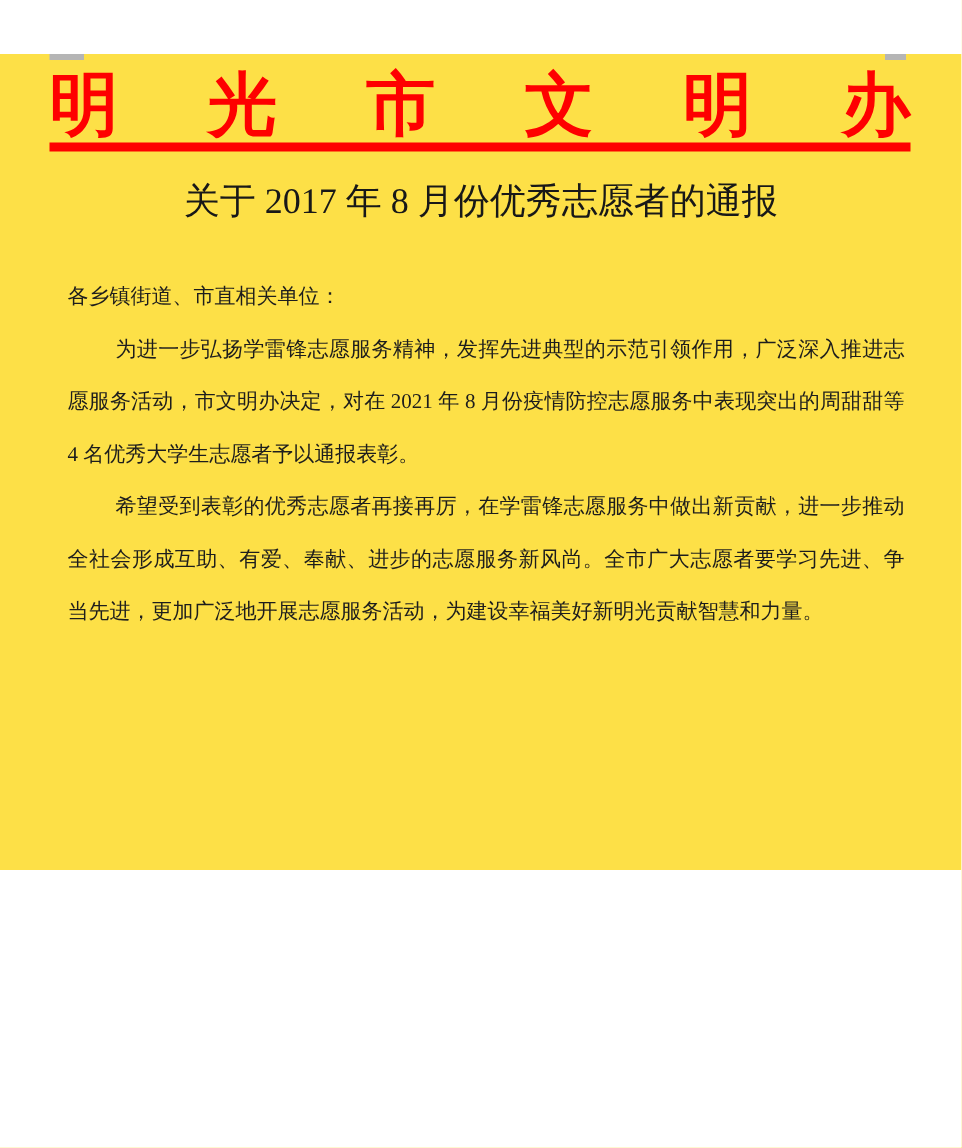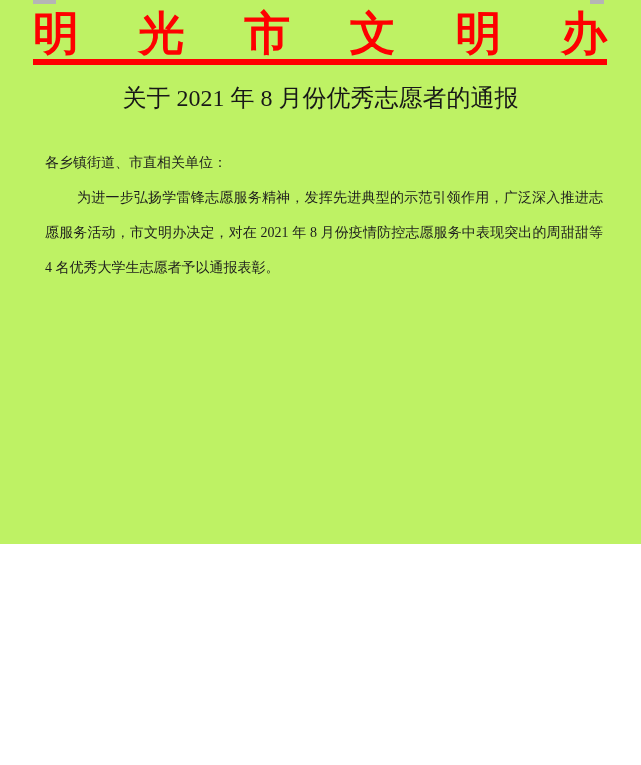--- a/index.html
+++ b/index.html
@@ -4,23 +4,24 @@
 <style>
   html, body {
     margin: 0;
     padding: 0;
     background: #ffffff;
   }
   .page {
     position: relative;
     width: 641px;
     height: 544px;
-    background: #bef264;
+    background: #fde047;
     overflow: hidden;
     font-family: "Liberation Serif", "DejaVu Serif", serif;
+    margin-top: 36px;
   }
   .corner-mark {
     position: absolute;
     background: #b5b5b5;
   }
   .corner-mark.left  { left: 33px;  top: 0; width: 23px; height: 4px; }
   .corner-mark.right { left: 590px; top: 0; width: 14px; height: 4px; }
 
   .masthead {
     position: absolute;
@@ -103,25 +104,26 @@
 
 <div class="page">
 
   <div class="corner-mark left"></div>
   <div class="corner-mark right"></div>
 
   <div class="masthead">明 光 市 文 明 办</div>
 
   <div class="red-rule"></div>
 
-  <h1 class="doc-title">关于 2021 年 8 月份优秀志愿者的通报</h1>
+  <h1 class="doc-title">关于 2017 年 8 月份优秀志愿者的通报</h1>
 
   <div class="body-text">
     <p class="salutation">各乡镇街道、市直相关单位：</p>
     <p>为进一步弘扬学雷锋志愿服务精神，发挥先进典型的示范引领作用，广泛深入推进志愿服务活动，市文明办决定，对在 2021 年 8 月份疫情防控志愿服务中表现突出的周甜甜等 4 名优秀大学生志愿者予以通报表彰。</p>
+    <p>希望受到表彰的优秀志愿者再接再厉，在学雷锋志愿服务中做出新贡献，进一步推动全社会形成互助、有爱、奉献、进步的志愿服务新风尚。全市广大志愿者要学习先进、争当先进，更加广泛地开展志愿服务活动，为建设幸福美好新明光贡献智慧和力量。</p>
   </div>
 
   <div class="signature-block">
     <div>明光市精神文明建设委员会办公室</div>
     <div class="signature-date">2021 年 8 月 25 日</div>
   </div>
 
   <svg class="seal" viewBox="0 0 128 128">
     <circle cx="64" cy="64" r="59" fill="none" stroke-width="4.5" stroke="#dd3b2c"></circle>
     <path id="sealArc" d="M 37.6 101.7 A 46 46 0 1 1 90.4 101.7" fill="none"></path>

